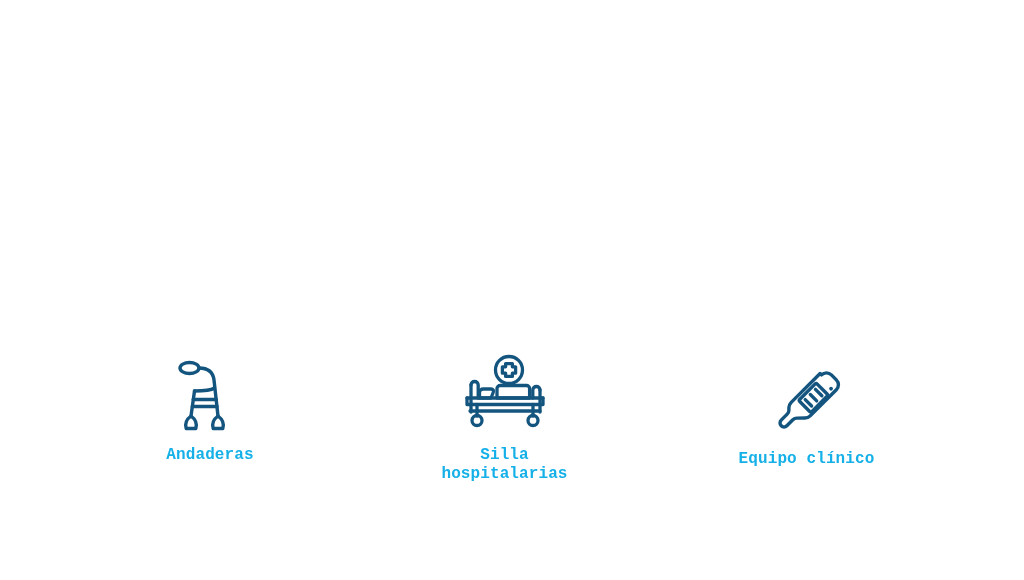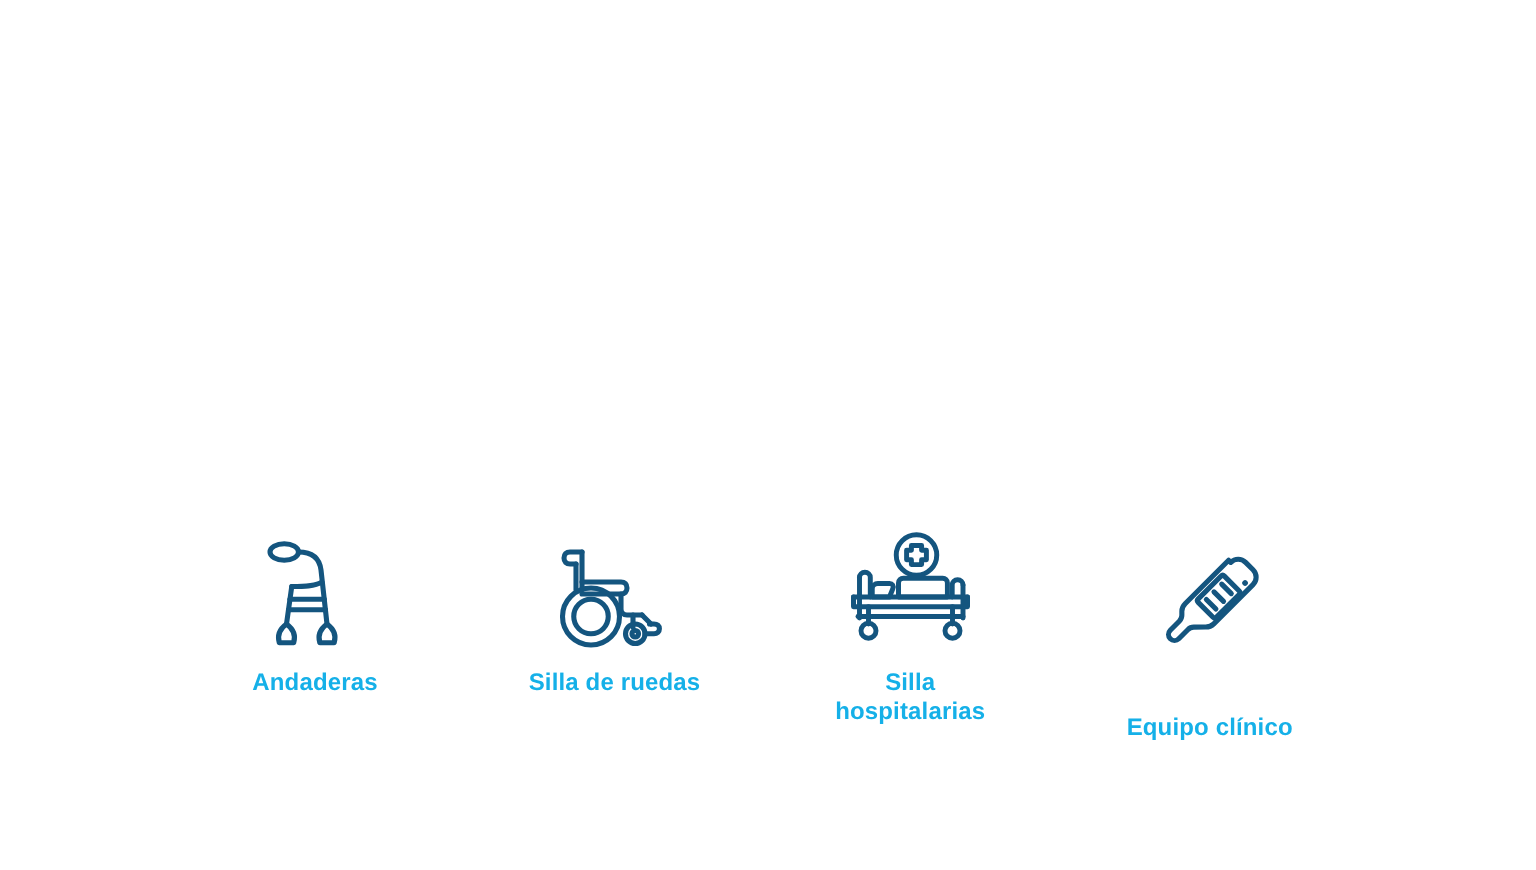--- a/index.html
+++ b/index.html
@@ -41,36 +41,36 @@
     display: flex;
     align-items: flex-end;
     justify-content: center;
     height: 82px;
   }
   .icon-wrap svg {
     display: block;
   }
   .category-label {
     margin-top: 8px;
-    font-family: Liberation Sans, sans-serif;
+    font-family: Liberation Mono, monospace;
     font-weight: bold;
     font-size: 16px;
     line-height: 19px;
     letter-spacing: 0.1px;
     text-align: center;
     color: #15b0e8;
     white-space: pre-line;
   }
 
   
   .item-andaderas  { width: 140px; }
   .item-bastones   { width: 120px; margin-top: 8px; }
   .item-silla      { width: 150px; margin-top: 4px; }
   .item-camas      { width: 135px; margin-top: -2px; }
-  .item-equipo     { width: 155px; margin-top: 6px; gap: 26px; }
+  .item-equipo     { width: 155px; margin-top: 6px; }
 
   .item-bastones .icon-wrap { height: 74px; }
   .item-silla .icon-wrap    { height: 78px; }
   .item-camas .icon-wrap    { height: 84px; }
   .item-equipo .icon-wrap   { height: 80px; }
 </style>
 </head>
 <body>
 
 <div class="stage">
@@ -95,48 +95,20 @@
 
           <path d="M17 58 C 11.5 62 11 66.5 12.2 70.5 L 21.8 70.5 C 23 66.5 22.5 62 17 58 Z"></path>
 
           <path d="M44 58 C 38.5 62 38 66.5 39.2 70.5 L 48.8 70.5 C 50 66.5 49.5 62 44 58 Z"></path>
         </svg>
       </span>
       <span class="category-label">Andaderas</span>
     </div>
 
 
-    <div class="category-item item-silla">
-      <span class="icon-wrap">
-        <svg width="80" height="78" viewBox="0 0 80 78" fill="none" stroke="#14557f" stroke-width="3.4" stroke-linecap="round" stroke-linejoin="round">
-
-          <path d="M18 8 L 10 8 C 7.5 8 6 9.6 6 12 C 6 14.4 7.5 16 10 16 L 14 16"></path>
-
-          <path d="M18 8 L 18 33"></path>
-          <path d="M14 16 L 14 33"></path>
-
-          <path d="M18 28 L 44 28 C 46.5 28 48 29.6 48 32 C 48 34.4 46.5 36 44 36 L 18 36"></path>
-
-          <path d="M44 36 L 44 46 C 44 48.5 45.6 50 48 50 L 58 50"></path>
-
-          <path d="M58 50 L 64 56"></path>
-
-          <path d="M52 50 L 52 58"></path>
-
-          <circle cx="24" cy="51" r="19"></circle>
-          <circle cx="24" cy="51" r="11.5"></circle>
-
-          <circle cx="53.5" cy="62.5" r="6.5"></circle>
-          <circle cx="53.5" cy="62.5" r="2.2"></circle>
-
-          <path d="M60 62.5 L 66 62.5 C 68.2 62.5 69.6 61.2 69.6 59.2 C 69.6 57.2 68.2 56 66 56 L 63 56"></path>
-        </svg>
-      </span>
-      <span class="category-label">Silla de ruedas</span>
-    </div>
 
     <div class="category-item item-camas">
       <span class="icon-wrap">
         <svg width="88" height="84" viewBox="0 0 88 84" fill="none" stroke="#14557f" stroke-width="3.3" stroke-linecap="round" stroke-linejoin="round">
 
           <circle cx="48" cy="16" r="13.5"></circle>
           <path d="M44.6 9.6 L 51.4 9.6 L 51.4 12.8 L 54.6 12.8 L 54.6 19.2 L 51.4 19.2 L 51.4 22.4 L 44.6 22.4 L 44.6 19.2 L 41.4 19.2 L 41.4 12.8 L 44.6 12.8 Z"></path>
 
           <path d="M10 31 L 10 58"></path>
           <path d="M10 31 C 10 29 11.6 27.5 13.6 27.5 C 15.6 27.5 17.2 29 17.2 31 L 17.2 44"></path>

